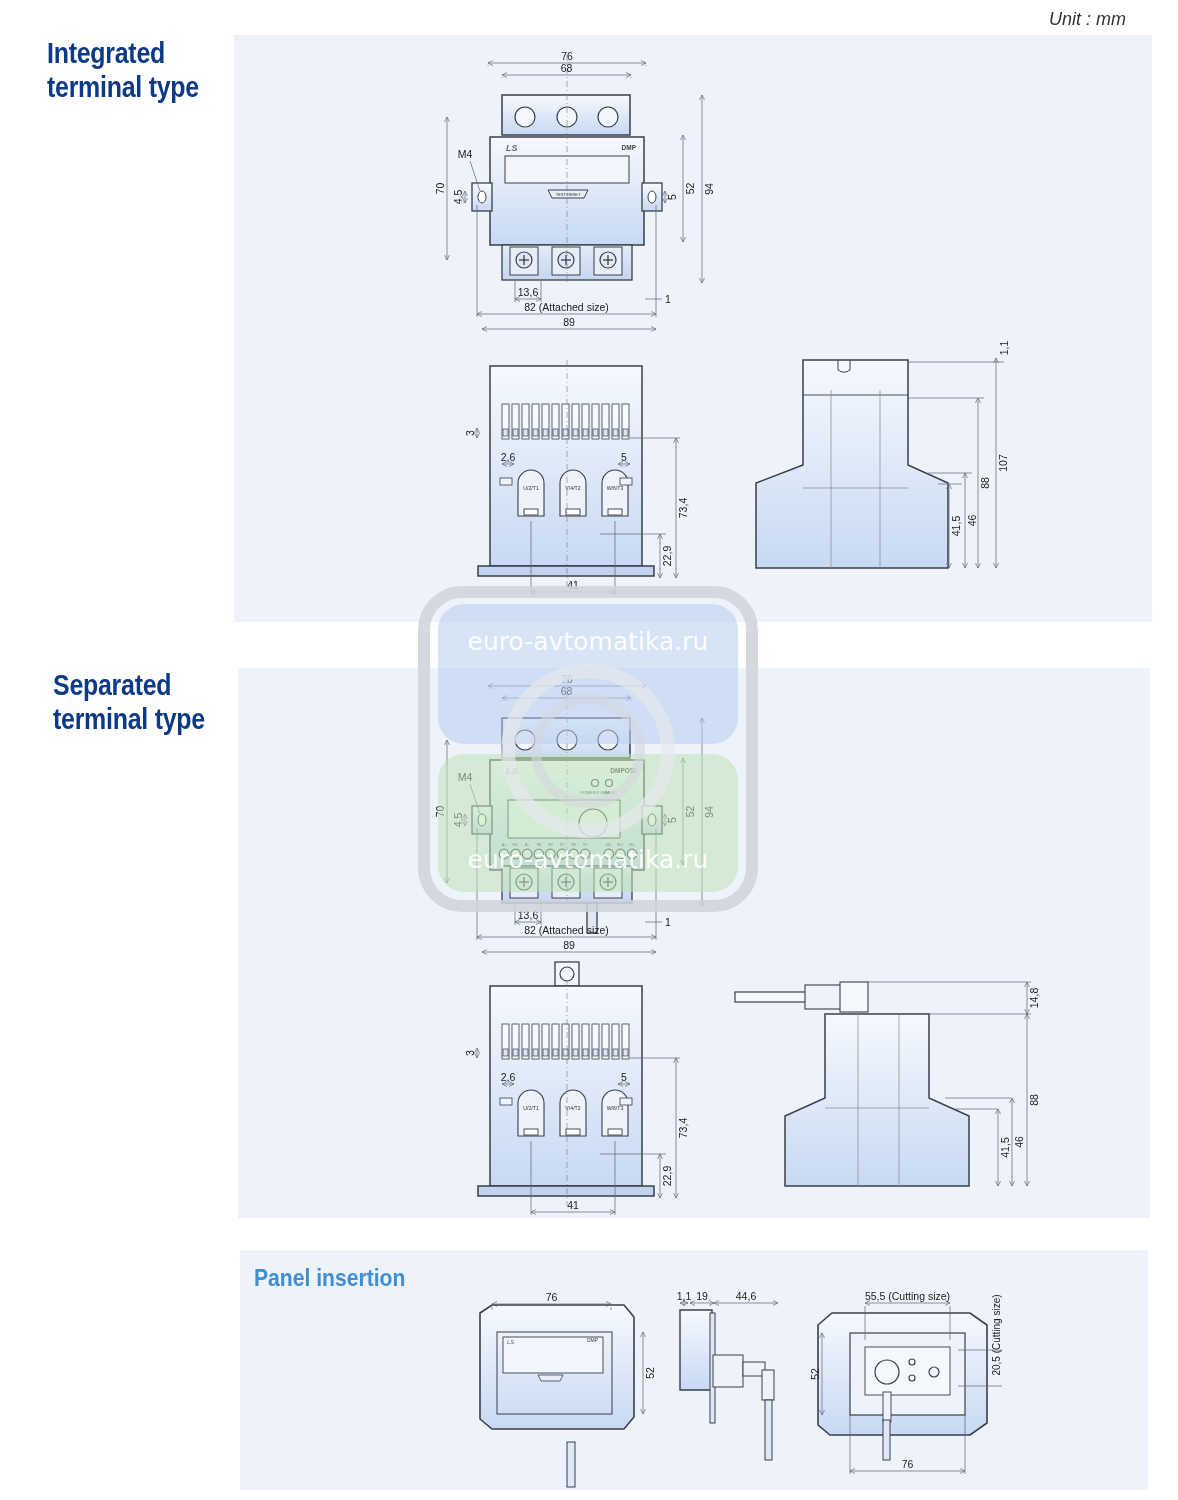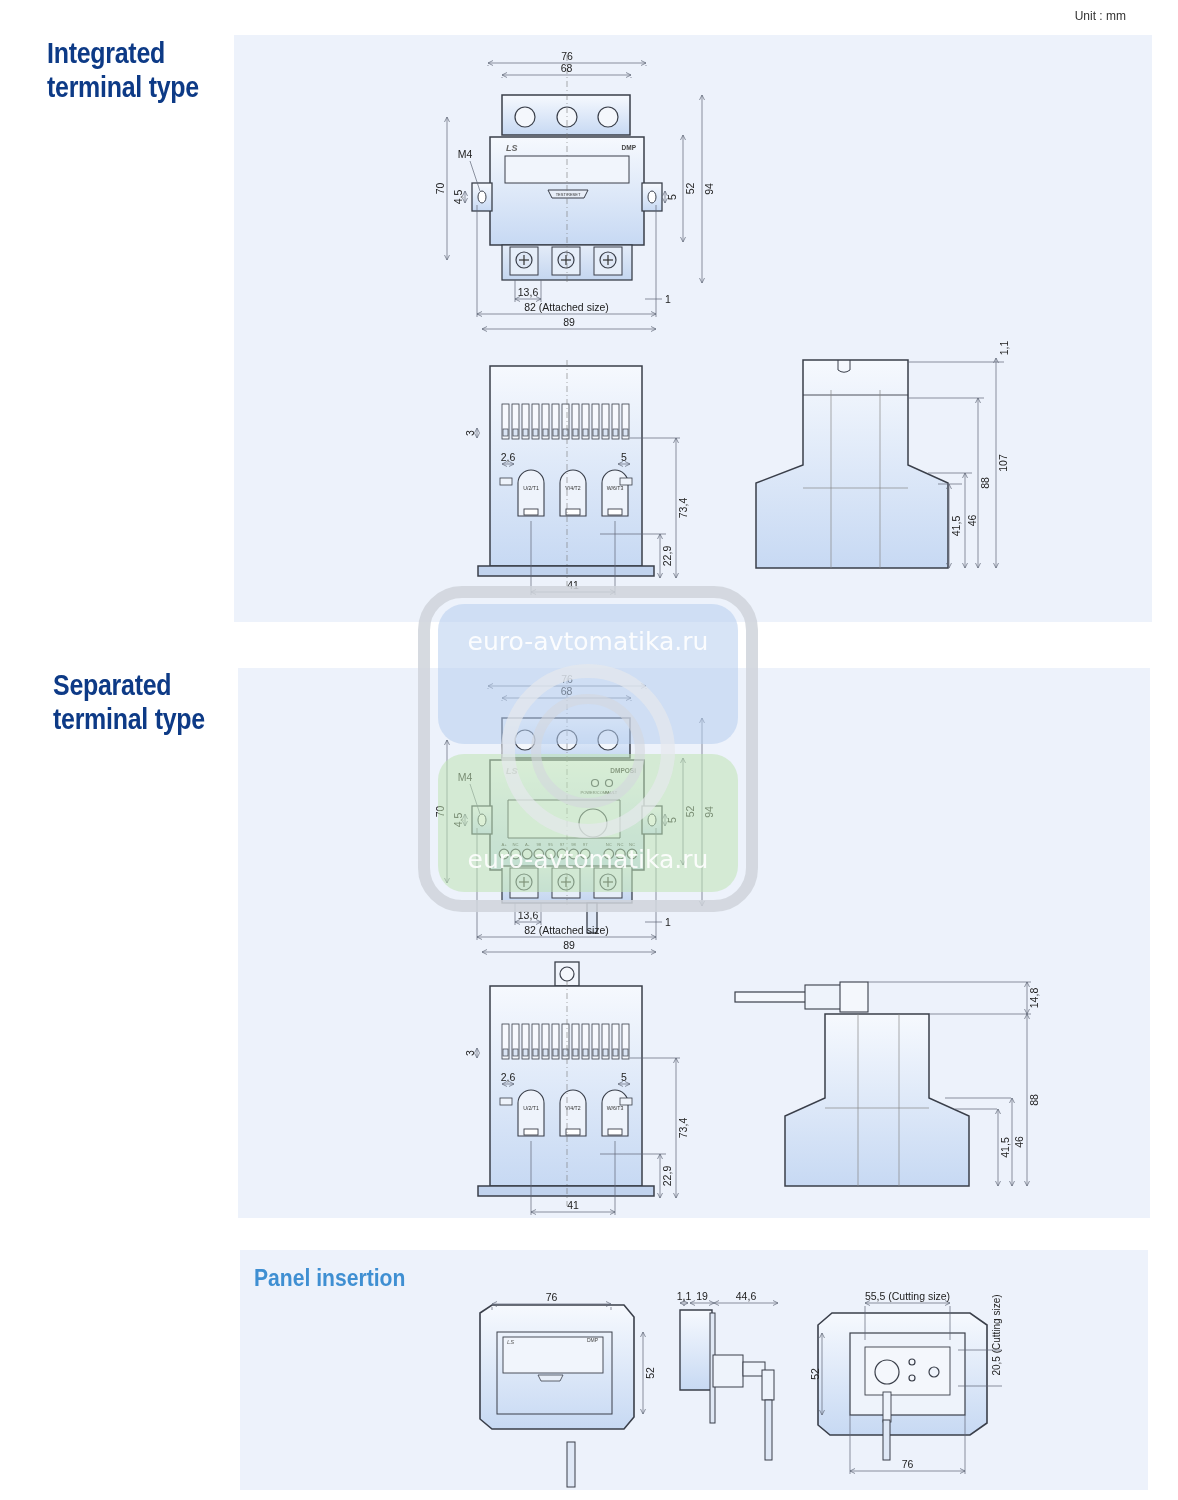--- a/index.html
+++ b/index.html
@@ -1,18 +1,18 @@
 <!DOCTYPE html>
 <html><head>
 <meta charset="utf-8">
 <style>
   html, body { margin:0; padding:0; background:#ffffff; }
   body { width:1178px; height:1500px; position:relative; overflow:hidden;
          font-family:"Liberation Sans", sans-serif; color:#222; }
-  .unit { position:absolute; right:52px; top:9px; font-size:12px; color:#333; }
+  .unit { position:absolute; right:52px; top:9px; font-size:18px; color:#333;font-style:italic; }
   .section-title { position:absolute; font-family:"Liberation Sans", sans-serif;
          font-weight:bold; color:#0d3a86; font-size:29px; line-height:34px;
          transform:scaleX(0.86); transform-origin:left top; letter-spacing:-0.3px; }
   .panel { position:absolute; background:#edf2fb; }
   .panel-title { position:absolute; left:14px; top:14px; font-weight:bold;
          color:#3f8fd2; font-size:24px; transform:scaleX(0.88); transform-origin:left top; }
   svg { position:absolute; left:0; top:0; overflow:visible; }
   .watermark { position:absolute; left:418px; top:586px; width:340px; height:326px;
          pointer-events:none; }
 </style>

